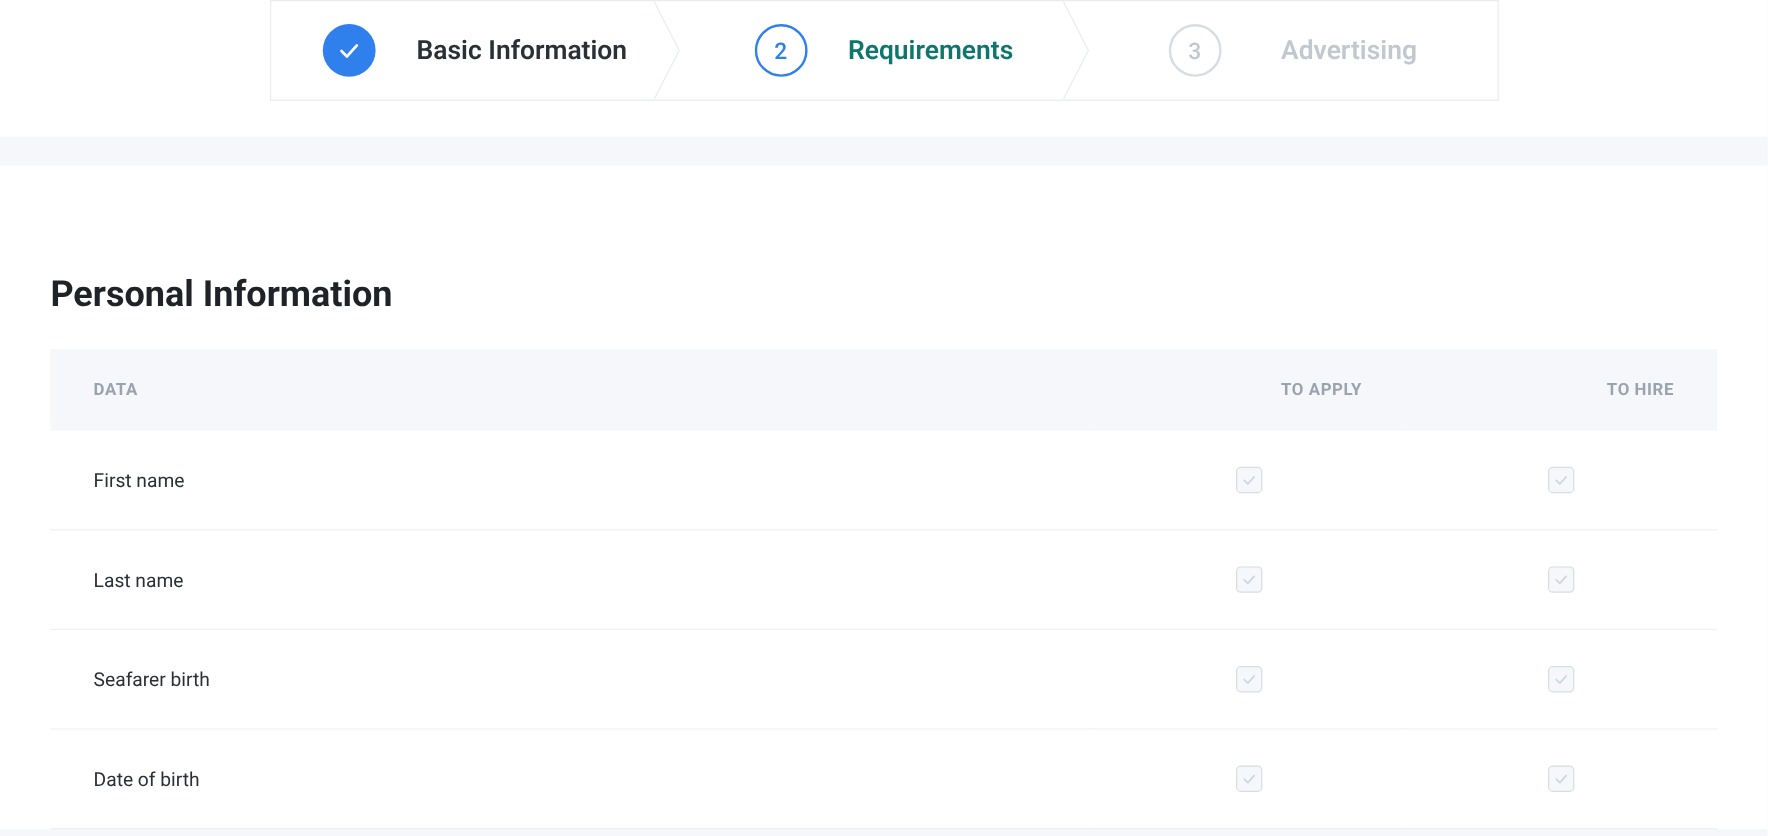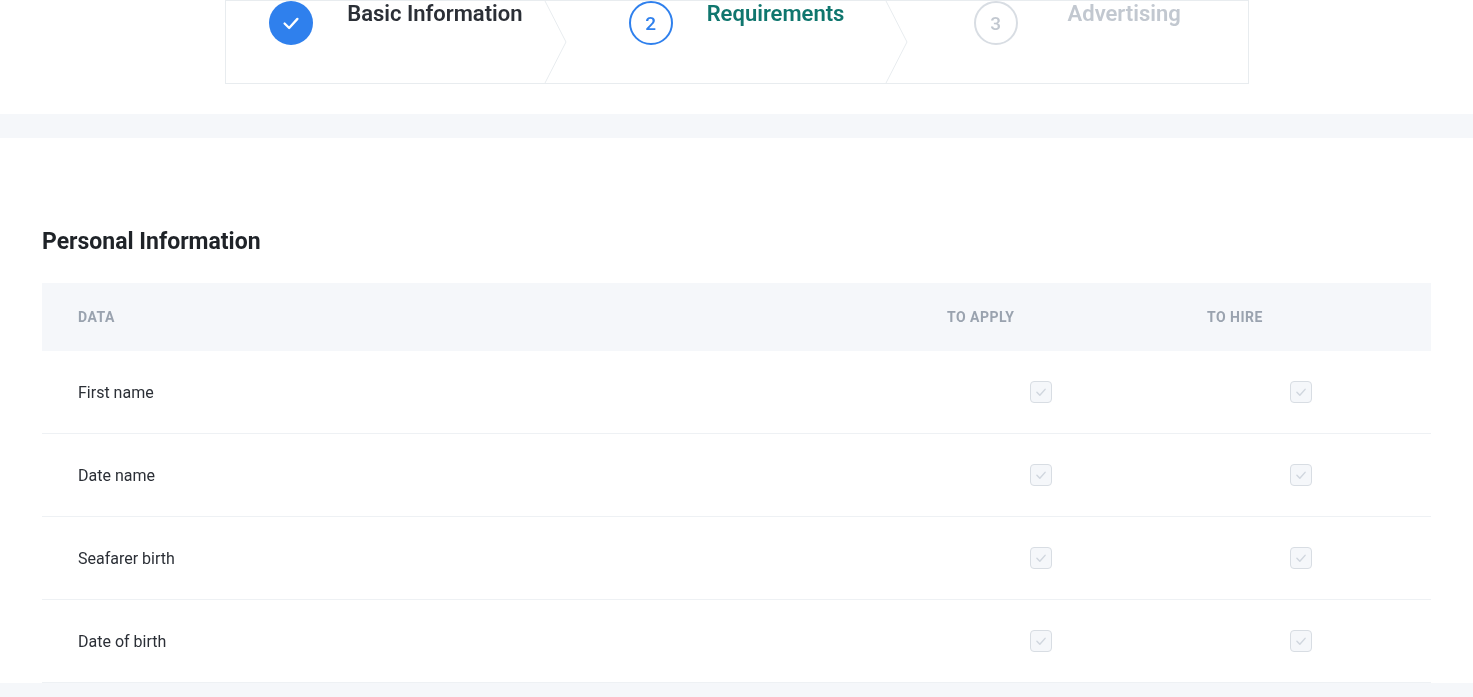--- a/index.html
+++ b/index.html
@@ -18,20 +18,21 @@
     width: 1024px;
     margin: 0 auto;
     border: 1px solid #e8ecef;
     display: flex;
     position: relative;
     background: #fff;
   }
   .step {
     flex: 1;
     display: flex;
+    align-items: center;
     justify-content: center;
     height: 82px;
     position: relative;
     gap: 34px;
     cursor: pointer;
   }
   .step-circle {
     width: 44px;
     height: 44px;
     border-radius: 50%;
@@ -74,21 +75,21 @@
   .check-icon svg { display: block; }
 
   .gap { height: 24px; background: #f5f7fa; }
 
   .bottom-card {
     background: #fff;
     padding: 90px 42px 0 42px;
     min-height: 540px;
   }
   .section-title {
-    font-size: 23px;
+    font-size: 30px;
     font-weight: 700;
     color: #1f2328;
     margin-bottom: 28px;
   }
   .req-table {
     width: 100%;
     border-collapse: collapse;
   }
   .req-table thead tr {
     background: #f5f7fa;
@@ -96,21 +97,21 @@
   .req-table th {
     text-align: left;
     padding: 26px 36px;
     font-size: 14px;
     font-weight: 700;
     letter-spacing: 0.5px;
     color: #9aa3af;
   }
   .req-table th.col-apply,
   .req-table th.col-hire {
-    text-align: left;
+    text-align: right;
     width: 260px;
   }
   .req-table tbody td {
     padding: 30px 36px;
     border-bottom: 1px solid #eef1f4;
     font-size: 16px;
     color: #2b2f36;
     vertical-align: middle;
   }
   .req-table tbody td.cb-cell {
@@ -195,21 +196,21 @@
                 <path d="M5 12.5L10 17.5L19 7.5" stroke="#d0d6de" stroke-width="2.5" stroke-linecap="round" stroke-linejoin="round"></path>
               </svg>
             </span></td>
           <td class="cb-cell"><span class="locked-check">
               <svg width="14" height="14" viewBox="0 0 24 24" fill="none">
                 <path d="M5 12.5L10 17.5L19 7.5" stroke="#d0d6de" stroke-width="2.5" stroke-linecap="round" stroke-linejoin="round"></path>
               </svg>
             </span></td>
         </tr>
         <tr>
-          <td>Date name</td>
+          <td>Last name</td>
           <td class="cb-cell"><span class="locked-check">
               <svg width="14" height="14" viewBox="0 0 24 24" fill="none">
                 <path d="M5 12.5L10 17.5L19 7.5" stroke="#d0d6de" stroke-width="2.5" stroke-linecap="round" stroke-linejoin="round"></path>
               </svg>
             </span></td>
           <td class="cb-cell"><span class="locked-check">
               <svg width="14" height="14" viewBox="0 0 24 24" fill="none">
                 <path d="M5 12.5L10 17.5L19 7.5" stroke="#d0d6de" stroke-width="2.5" stroke-linecap="round" stroke-linejoin="round"></path>
               </svg>
             </span></td>

